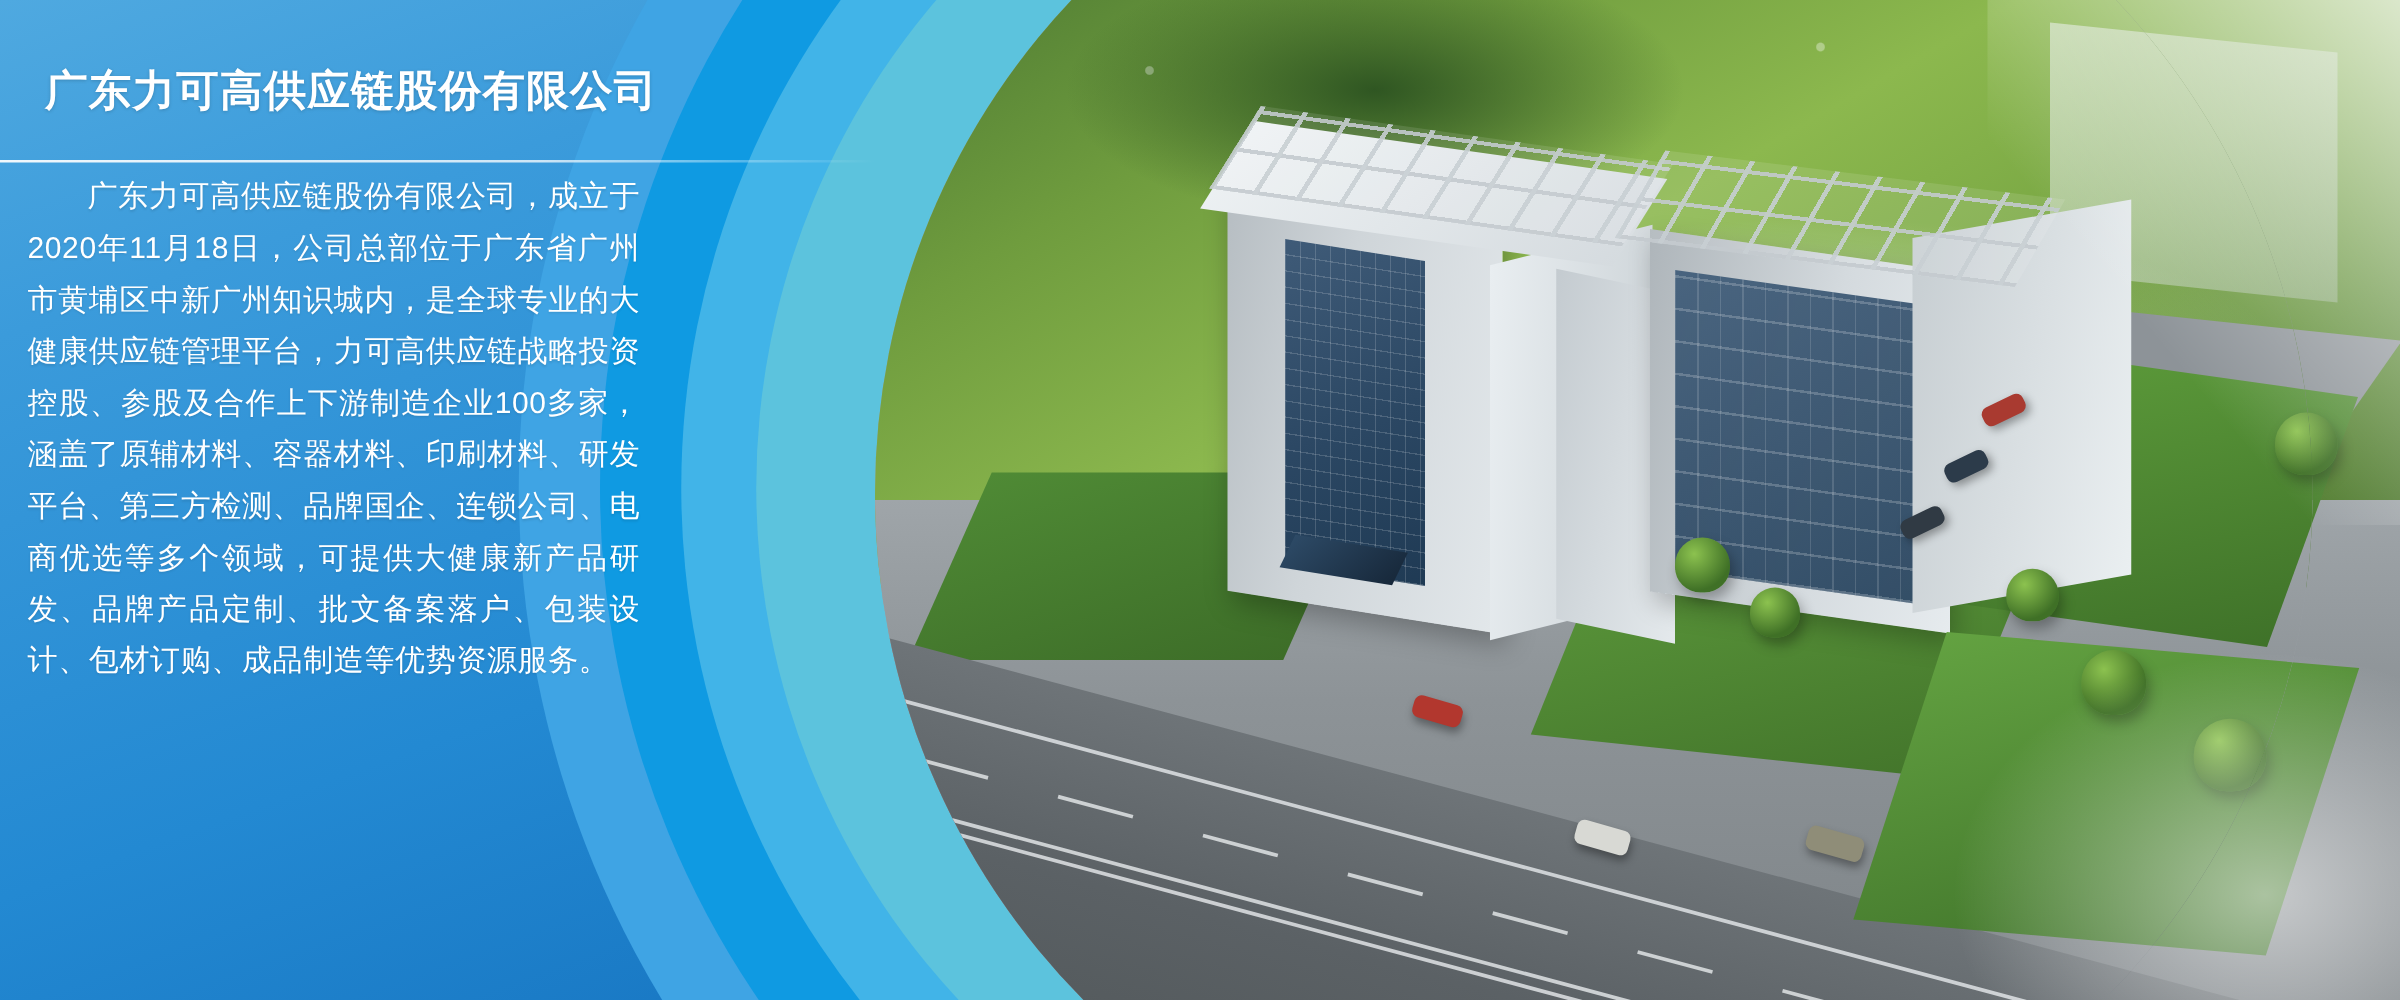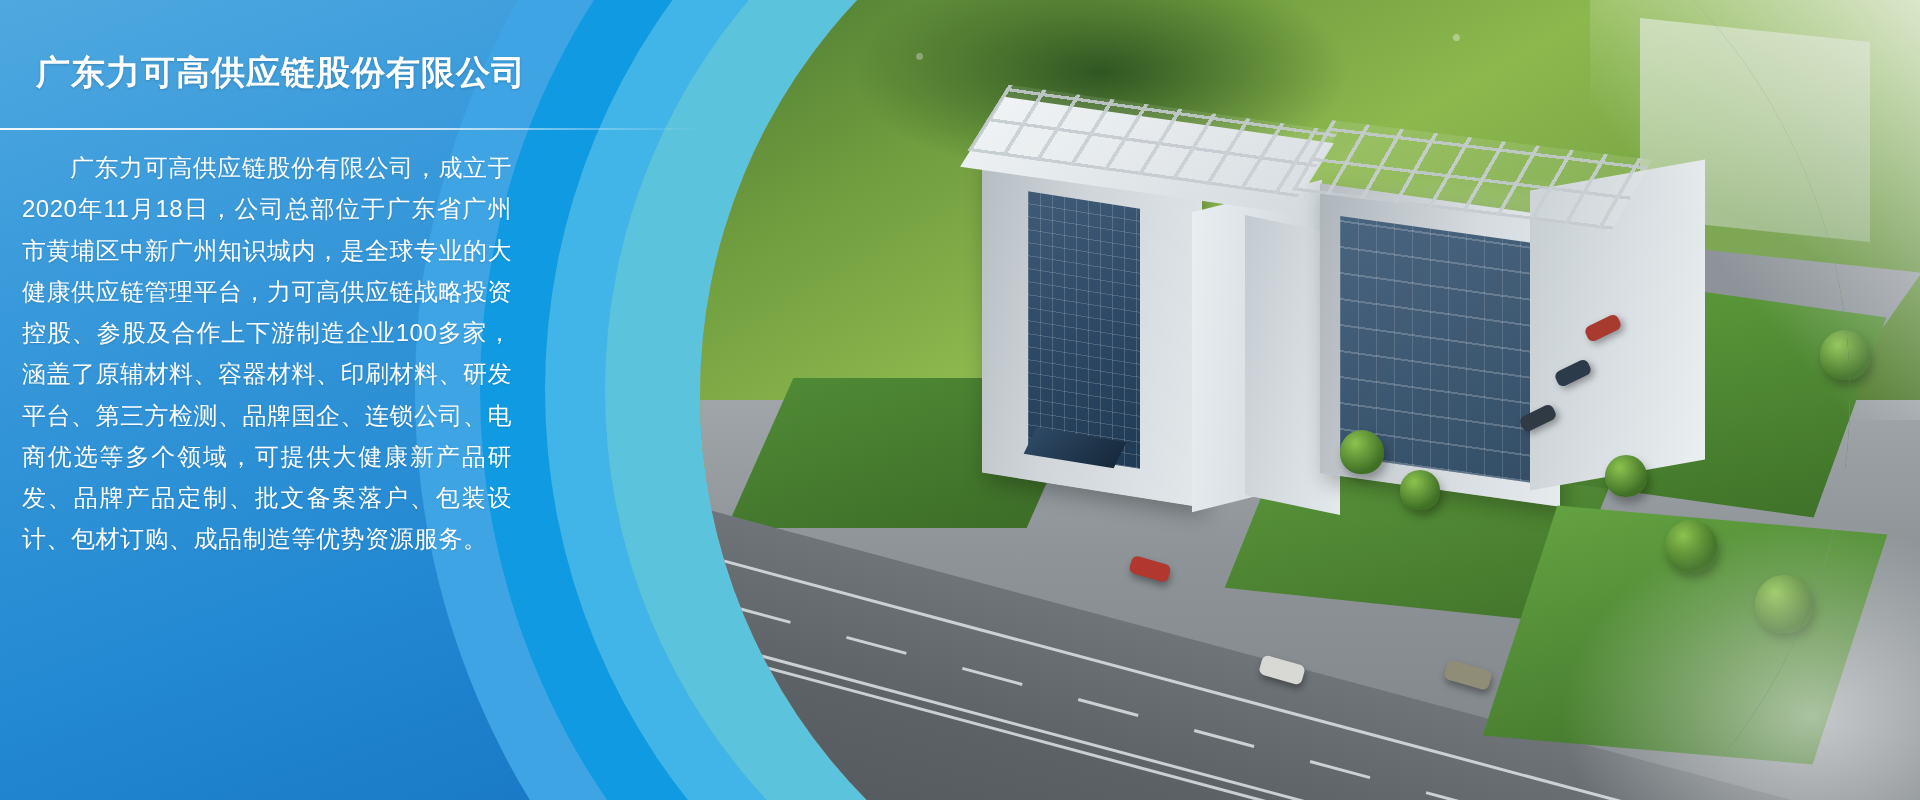--- a/index.html
+++ b/index.html
@@ -165,21 +165,21 @@
     position:absolute;left:0;top:128px;width:700px;height:2px;
     background:linear-gradient(90deg,rgba(255,255,255,.92) 0%,rgba(255,255,255,.75) 62%,rgba(255,255,255,0) 100%);
   }
   .body-text{
     position:absolute;left:22px;top:136px;width:490px;
     font-size:24px;line-height:1.72;color:#ffffff;
     text-align:justify;text-justify:inter-ideograph;
     letter-spacing:.5px;
     text-shadow:0 1px 2px rgba(0,0,0,.12);
   }
-  .para{margin:11px 0 2px 0;text-indent:2em;}
+  .para{margin:1px 0 2px 0;text-indent:2em;}
 </style>
 </head>
 <body>
 
 <div class="stage">
 
   <div class="bg-gradient"></div>
 
   <div class="arc arc-1"></div>
   <div class="arc arc-2"></div>

